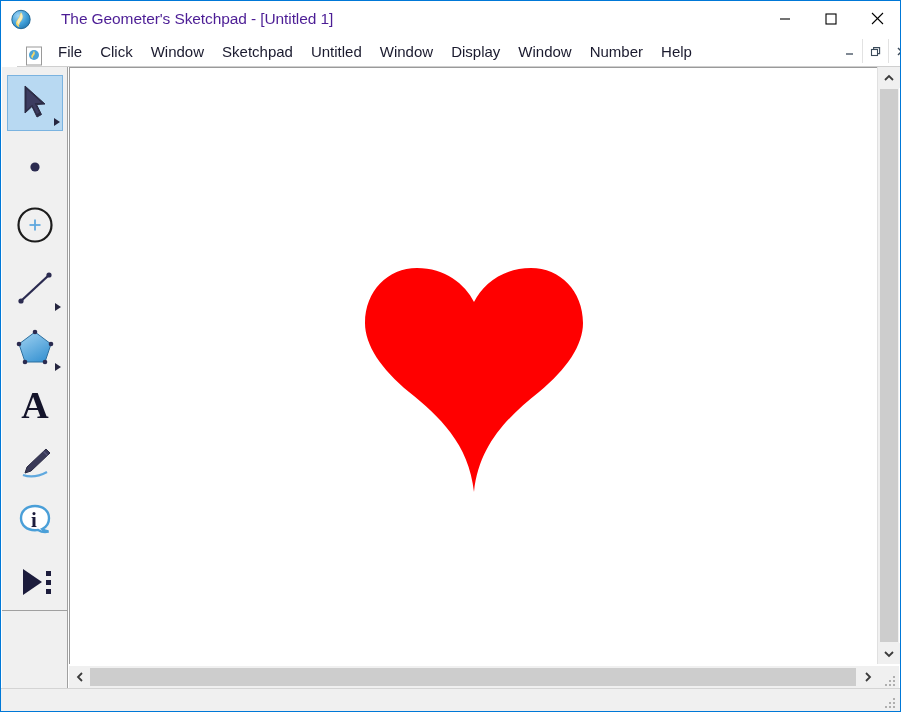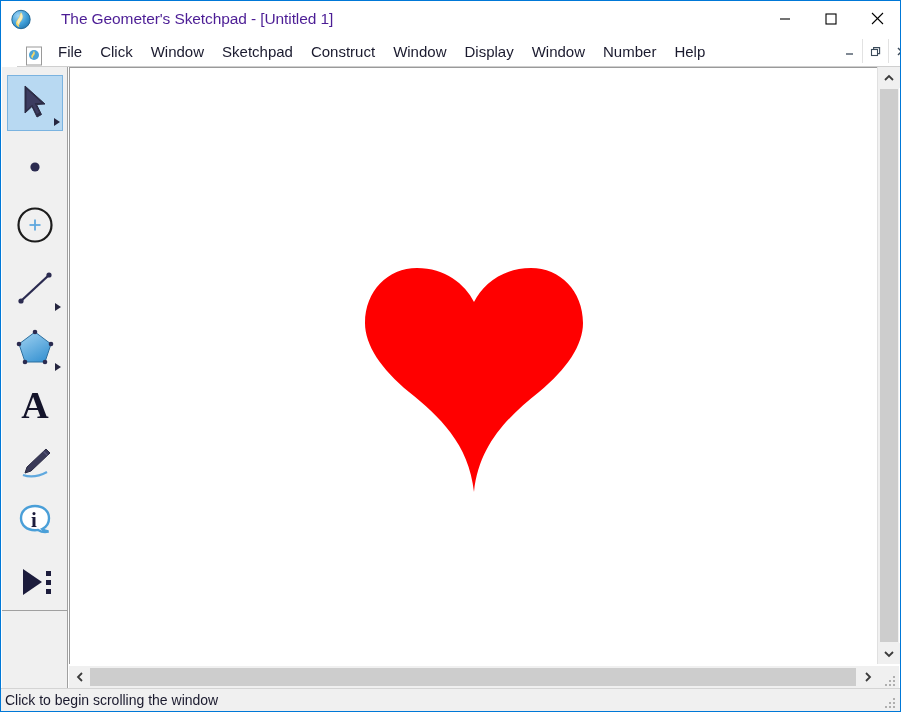--- a/index.html
+++ b/index.html
@@ -302,21 +302,21 @@
         <rect x="1.5" y="1" width="15" height="18" fill="#ffffff" stroke="#9a9a9a" stroke-width="1"></rect>
         <circle cx="9" cy="9" r="5" fill="#4aa3d6"></circle>
         <path d="M9 5c.9 1.2 1.1 2.5.5 3.6-.5 1-1.4 1.6-1.7 2.6-.1.5 0 1 .5 1.4-1.3-.2-2.1-1.1-2.1-2.1.1-1.2 1-1.9 1.6-2.9.5-.9.5-1.8 1.2-2.6z" fill="#f5d86a"></path>
       </svg>
     </div>
 
     <div class="menu-item">File</div>
     <div class="menu-item">Click</div>
     <div class="menu-item">Window</div>
     <div class="menu-item">Sketchpad</div>
-    <div class="menu-item">Construct</div>
+    <div class="menu-item">Untitled</div>
     <div class="menu-item">Window</div>
     <div class="menu-item">Display</div>
     <div class="menu-item">Window</div>
     <div class="menu-item">Number</div>
     <div class="menu-item">Help</div>
 
     <div class="mdi-buttons">
       <div class="mdi-btn">
         <svg width="11" height="11" viewBox="0 0 11 11">
             <line x1="2" y1="8" x2="9" y2="8" stroke="#3b4a5a" stroke-width="1.3"></line>
@@ -488,21 +488,20 @@
       <circle class="dot" cx="10" cy="4" r="1"></circle>
       <circle class="dot" cx="6" cy="8" r="1"></circle>
       <circle class="dot" cx="10" cy="8" r="1"></circle>
       <circle class="dot" cx="2" cy="12" r="1"></circle>
       <circle class="dot" cx="6" cy="12" r="1"></circle>
       <circle class="dot" cx="10" cy="12" r="1"></circle>
     </svg>
   </div>
 
   <div class="statusbar">
-    <div class="status-text">Click to begin scrolling the window</div>
     <div class="status-grip">
       <svg width="14" height="14" viewBox="0 0 14 14">
         <circle class="dot" cx="10" cy="4" r="1"></circle>
         <circle class="dot" cx="6" cy="8" r="1"></circle>
         <circle class="dot" cx="10" cy="8" r="1"></circle>
         <circle class="dot" cx="2" cy="12" r="1"></circle>
         <circle class="dot" cx="6" cy="12" r="1"></circle>
         <circle class="dot" cx="10" cy="12" r="1"></circle>
       </svg>
     </div>

